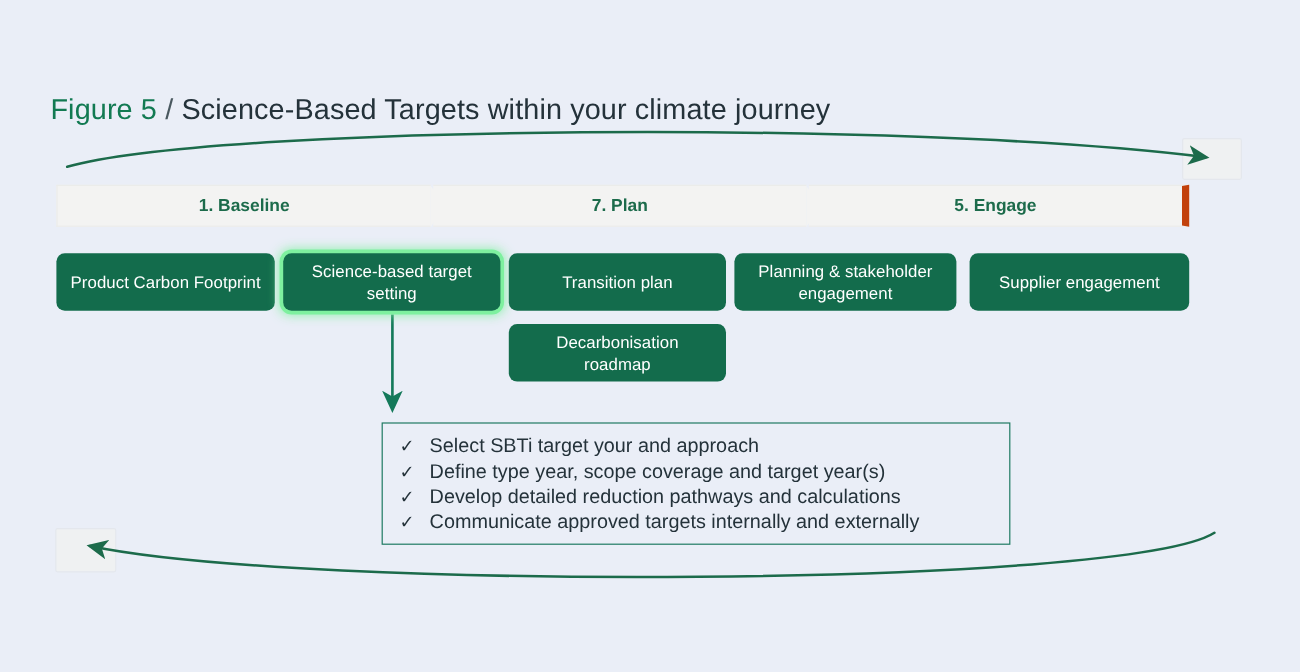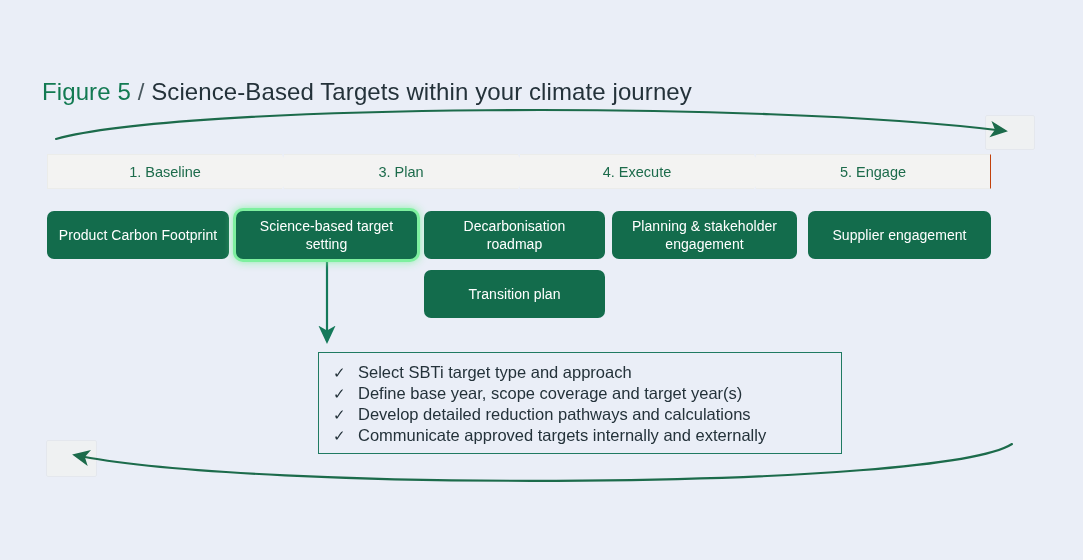--- a/index.html
+++ b/index.html
@@ -86,29 +86,30 @@
     flex: 1 1 0;
     background: #f3f3f2;
     border-top: 1px solid #ebecea;
     border-bottom: 1px solid #ebecea;
     display: flex;
     align-items: center;
     justify-content: center;
     color: #1c6b4b;
     font-size: 14.5px;
     box-sizing: border-box;
+    font-weight: bold;
   }
   .stage-chip + .stage-chip {
     margin-left: 2px;
   }
   .stage-chip:first-child {
     border-left: 1px solid #ebecea;
   }
   .stage-chip:last-child {
-    border-right: 1px solid #c2410c;
+    border-right: 6px solid #c2410c;
   }
   
   .stage-chip::after {
     content: "";
     position: absolute;
     right: -12px;
     top: 0;
     width: 0;
     height: 0;
     border-top: 17.5px solid transparent;
@@ -213,71 +214,68 @@
     <path d="M 1012,444 C 940,490 250,492 75,455" fill="none" stroke="#1c6b4b" stroke-width="2.1" stroke-linecap="round" marker-end="url(#ah-left)"></path>
 
     <path d="M 327,262 L 327,341" fill="none" stroke="#14795a" stroke-width="2.2" marker-end="url(#ah-down)"></path>
   </svg>
 
   <div id="stage-band">
     <div class="stage-chip">
       <span>1. Baseline</span>
     </div>
     <div class="stage-chip">
-      <span>3. Plan</span>
-    </div>
-    <div class="stage-chip">
-      <span>4. Execute</span>
+      <span>7. Plan</span>
     </div>
     <div class="stage-chip">
       <span>5. Engage</span>
     </div>
   </div>
 
   <div class="card-col" id="col-1">
     <div class="green-card">
       <span>Product Carbon Footprint</span>
     </div>
   </div>
 
   <div class="card-col" id="col-2">
     <div class="green-card highlighted">
       <span>Science-based target setting</span>
     </div>
   </div>
 
   <div class="card-col" id="col-3">
     <div class="green-card">
+      <span>Transition plan</span>
+    </div>
+    <div class="green-card">
       <span>Decarbonisation roadmap</span>
     </div>
-    <div class="green-card">
-      <span>Transition plan</span>
-    </div>
   </div>
 
   <div class="card-col" id="col-4">
     <div class="green-card">
       <span>Planning &amp; stakeholder engagement</span>
     </div>
   </div>
 
   <div class="card-col" id="col-5">
     <div class="green-card">
       <span>Supplier engagement</span>
     </div>
   </div>
 
   <div id="checklist-panel">
     <div class="check-row">
       <span class="check-mark">✓</span>
-      <span>Select SBTi target type and approach</span>
-    </div>
-    <div class="check-row">
-      <span class="check-mark">✓</span>
-      <span>Define base year, scope coverage and target year(s)</span>
+      <span>Select SBTi target your and approach</span>
+    </div>
+    <div class="check-row">
+      <span class="check-mark">✓</span>
+      <span>Define type year, scope coverage and target year(s)</span>
     </div>
     <div class="check-row">
       <span class="check-mark">✓</span>
       <span>Develop detailed reduction pathways and calculations</span>
     </div>
     <div class="check-row">
       <span class="check-mark">✓</span>
       <span>Communicate approved targets internally and externally</span>
     </div>
   </div>

